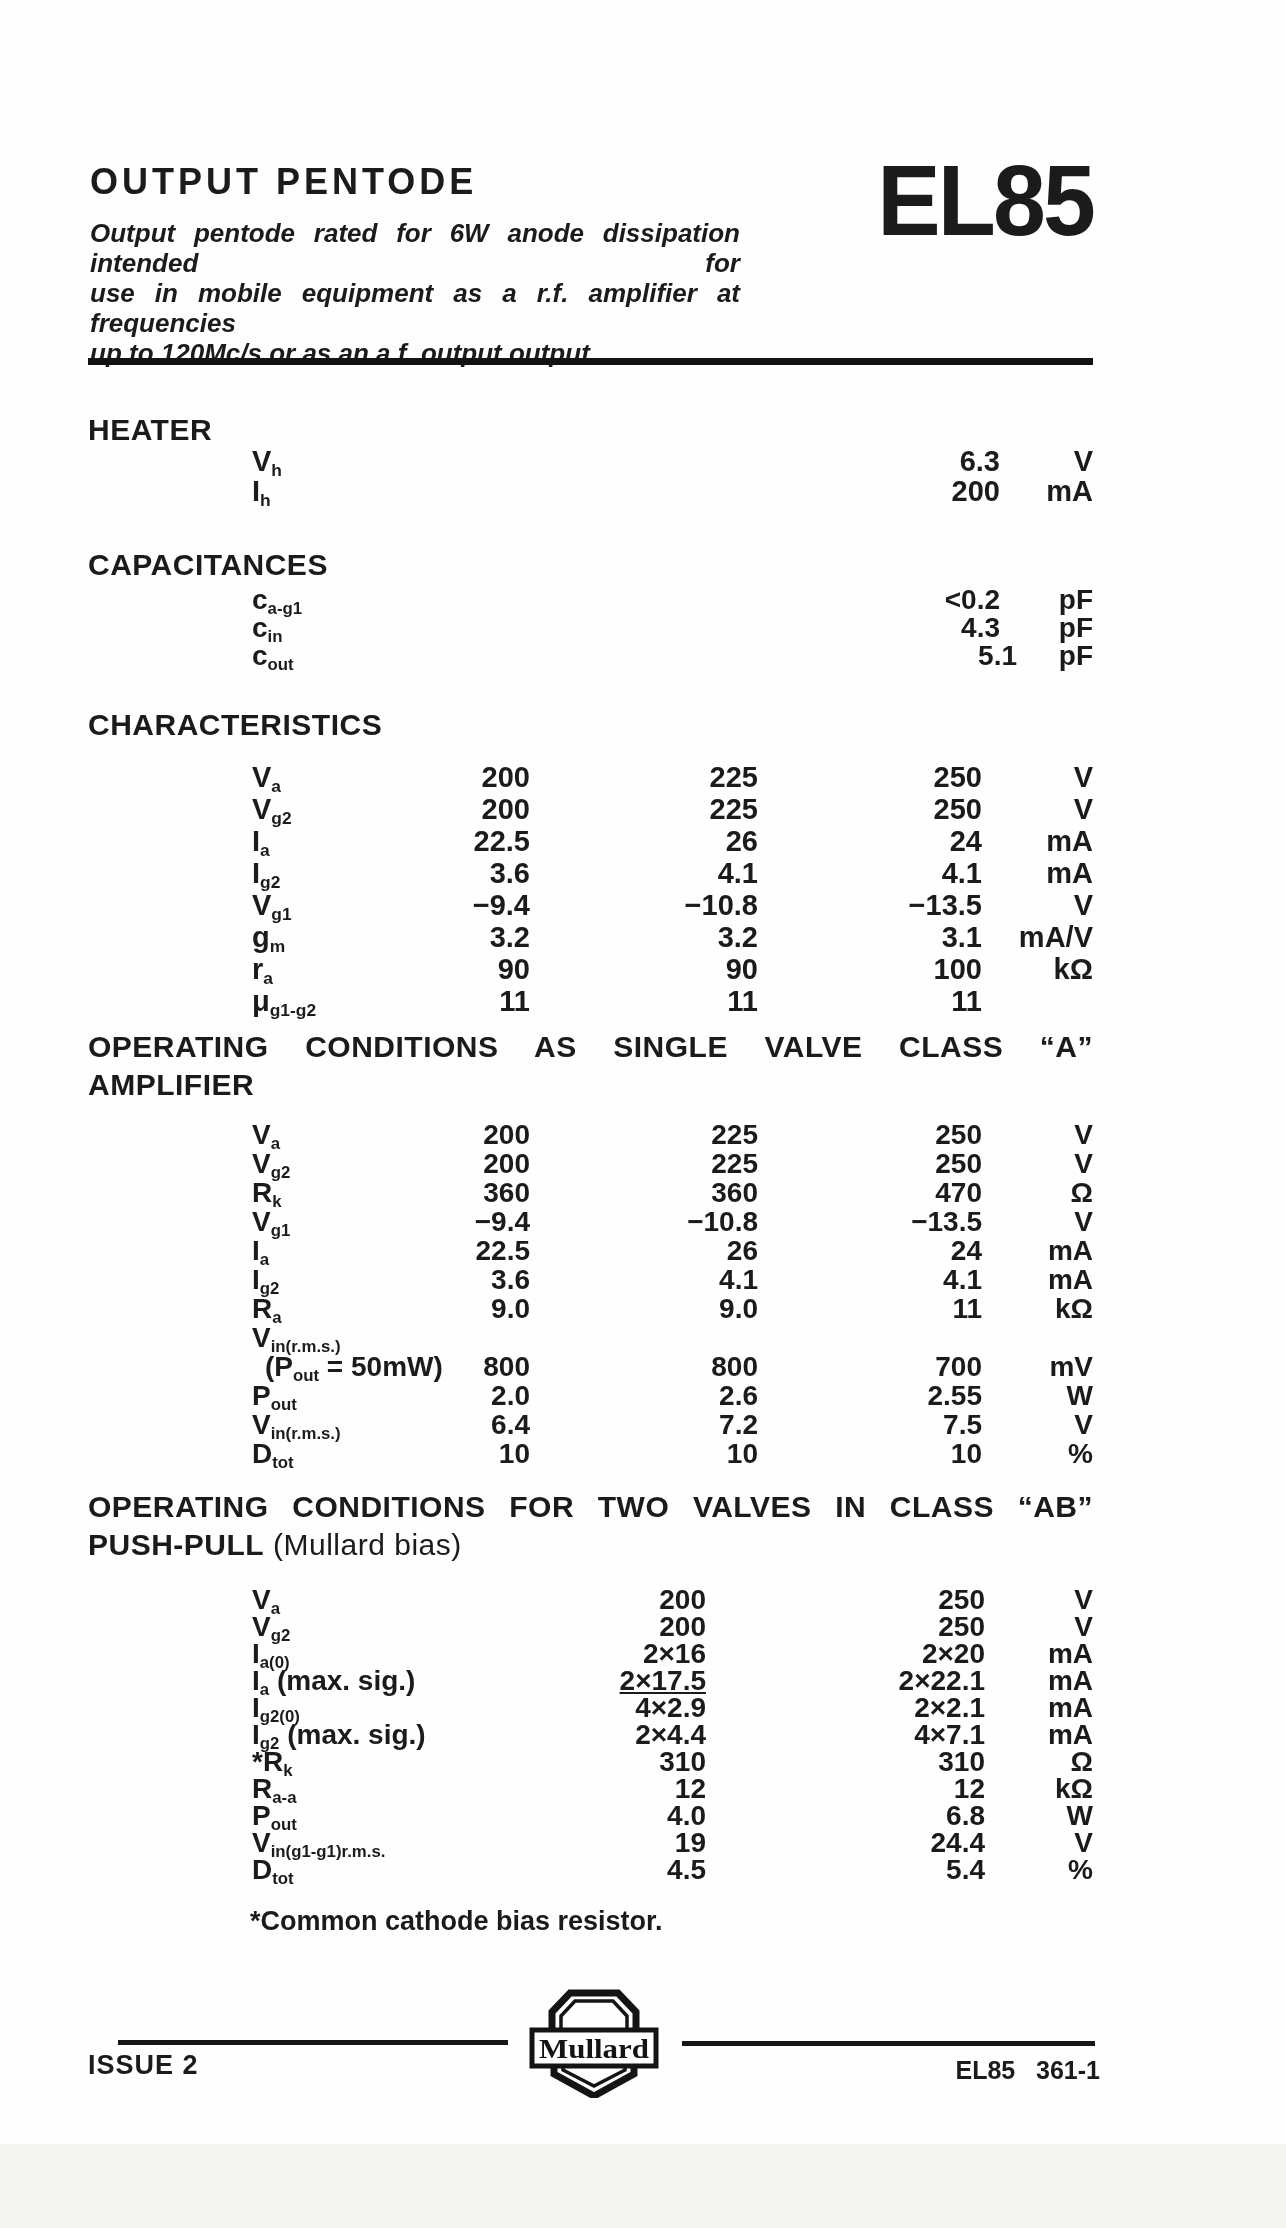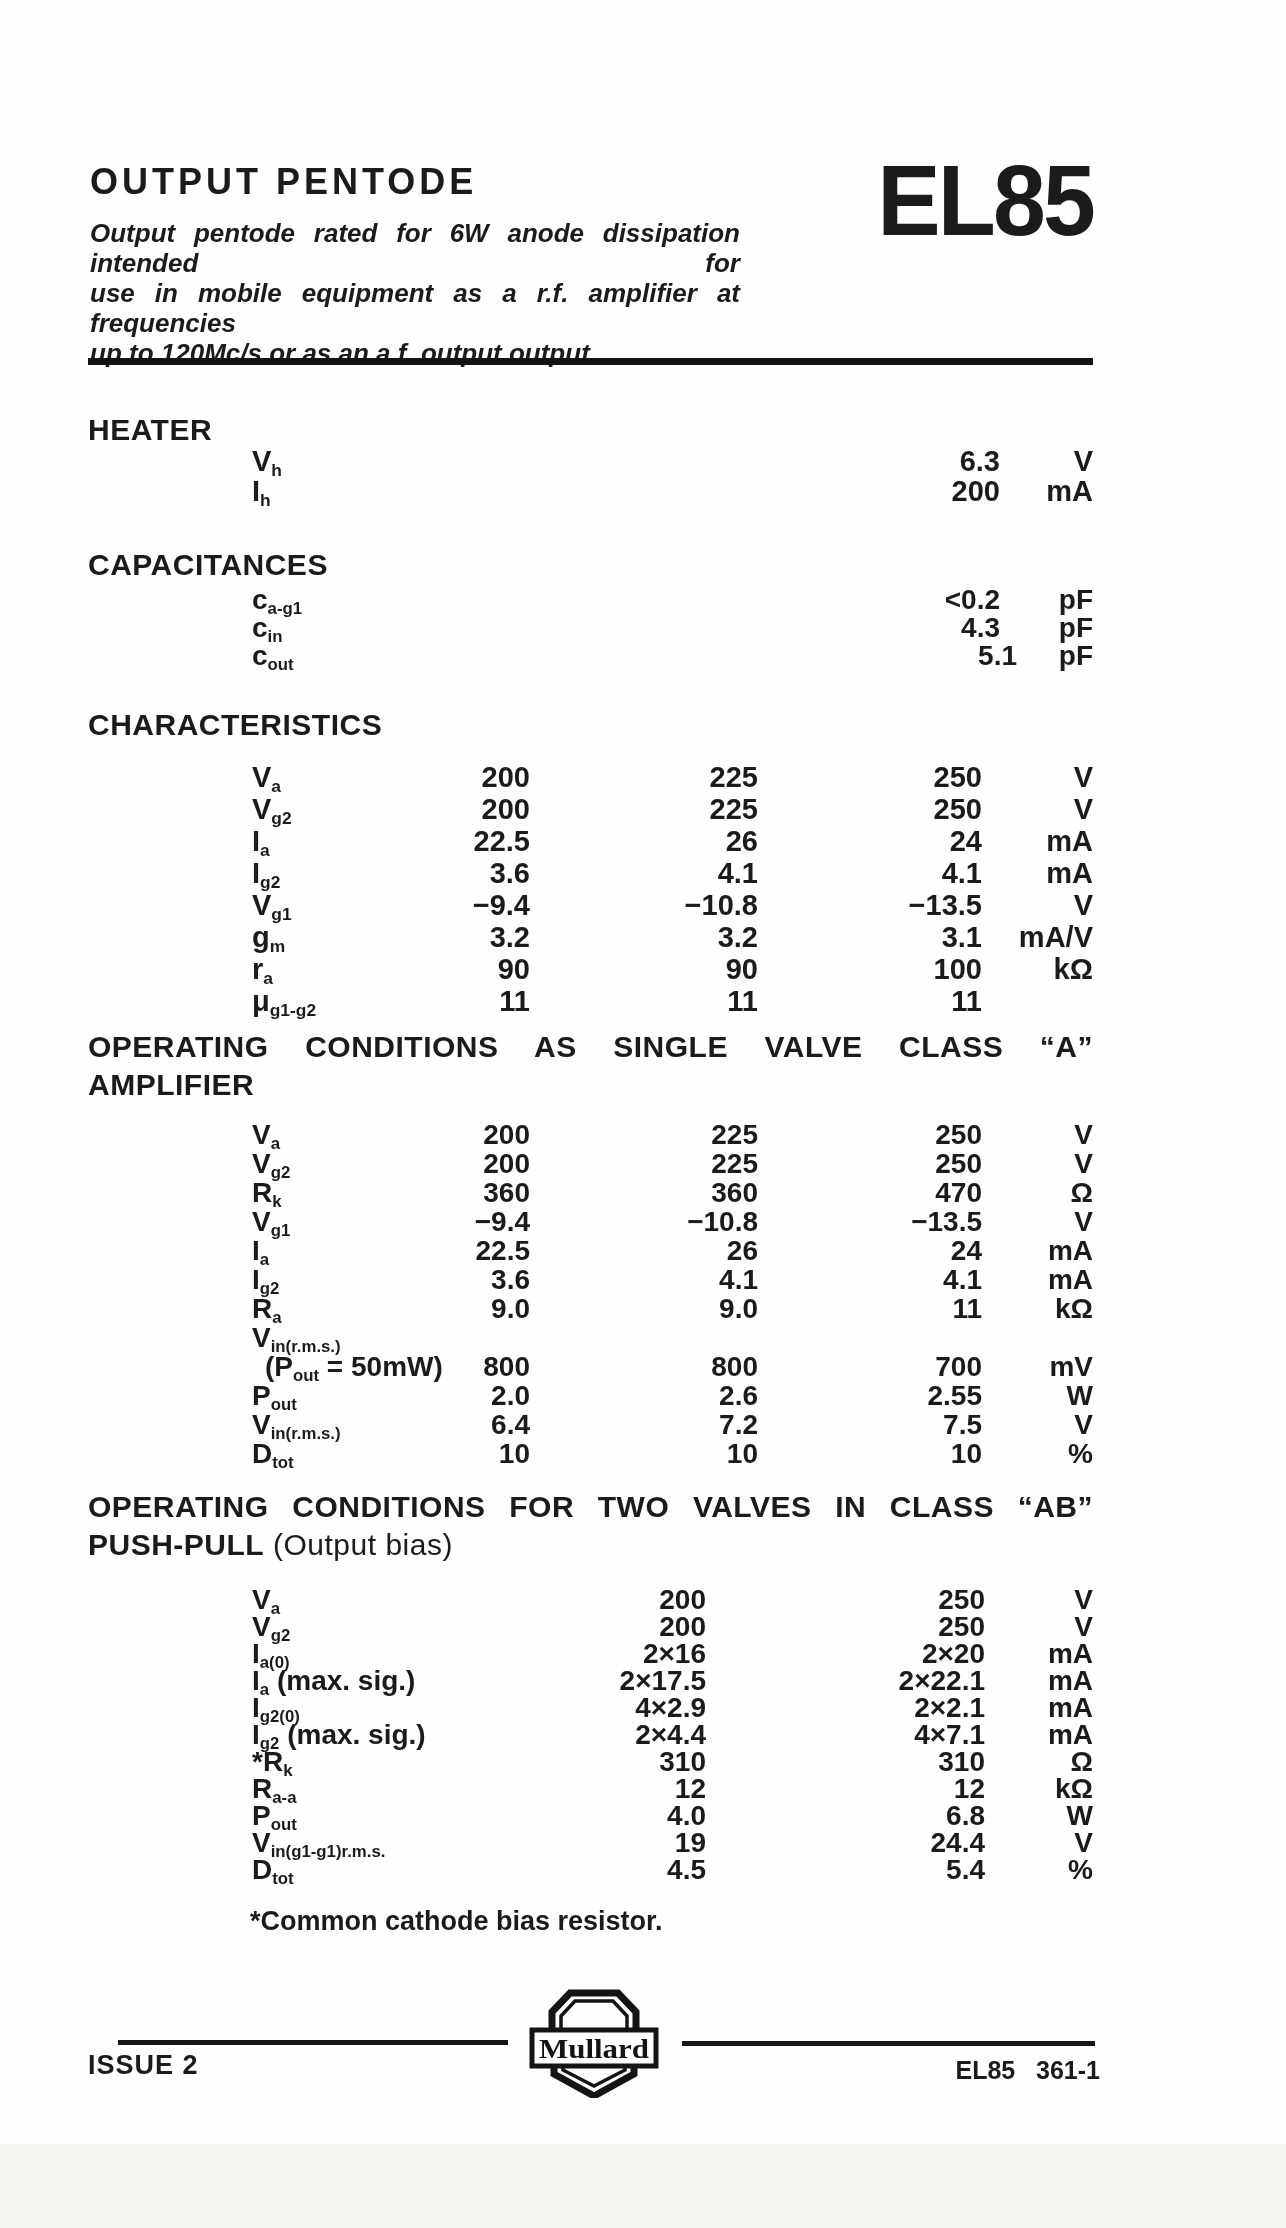--- a/index.html
+++ b/index.html
@@ -242,21 +242,21 @@
         <span class="lbl">D<sub>tot</sub></span>
         <span class="val" style="right: 563px;">10</span>
         <span class="val" style="right: 335px;">10</span>
         <span class="val" style="right: 111px;">10</span>
         <span class="unit">%</span>
       </div>
     </div>
 
   <div class="abs sec-head-wide" style="top:1490px;">OPERATING CONDITIONS FOR TWO VALVES IN CLASS “AB”</div>
   <div class="abs sec-head" style="top:1528px;">
-    <span>PUSH-PULL</span><span class="head-normal"> (Output bias)</span>
+    <span>PUSH-PULL</span><span class="head-normal"> (Mullard bias)</span>
   </div>
   <div class="rows" id="rows-class_ab">
       <div class="trow">
         <span class="lbl">V<sub>a</sub></span>
         <span class="val" style="right: 387px;">200</span>
         <span class="val" style="right: 108px;">250</span>
         <span class="unit">V</span>
       </div>
       <div class="trow">
         <span class="lbl">V<sub>g2</sub></span>
@@ -265,21 +265,21 @@
         <span class="unit">V</span>
       </div>
       <div class="trow">
         <span class="lbl">I<sub>a(0)</sub></span>
         <span class="val" style="right: 387px;">2×16</span>
         <span class="val" style="right: 108px;">2×20</span>
         <span class="unit">mA</span>
       </div>
       <div class="trow">
         <span class="lbl">I<sub>a</sub> (max. sig.)</span>
-        <span class="val" style="right: 387px;">2×17.5</span>
+        <span class="val" style="right: 387px; text-decoration: underline;">2×17.5</span>
         <span class="val" style="right: 108px;">2×22.1</span>
         <span class="unit">mA</span>
       </div>
       <div class="trow">
         <span class="lbl">I<sub>g2(0)</sub></span>
         <span class="val" style="right: 387px;">4×2.9</span>
         <span class="val" style="right: 108px;">2×2.1</span>
         <span class="unit">mA</span>
       </div>
       <div class="trow">

